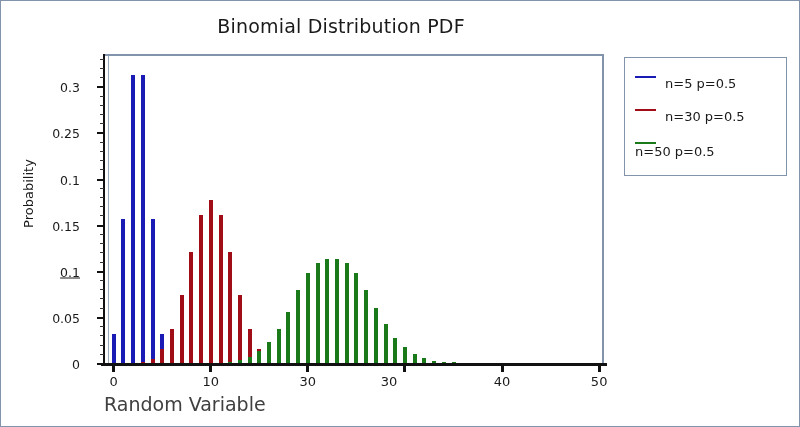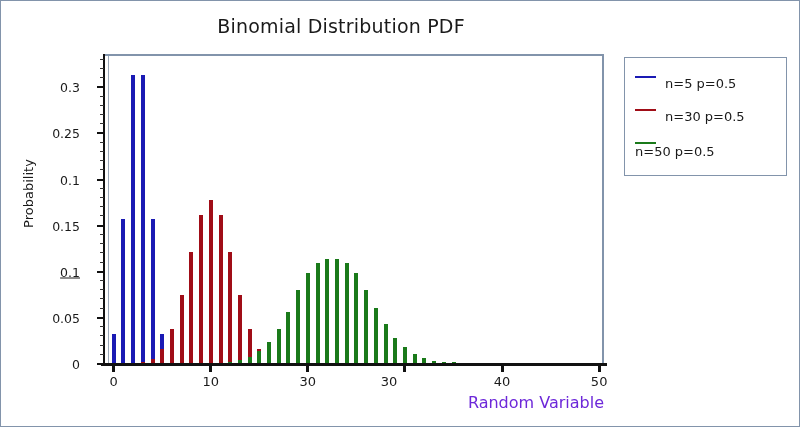--- a/index.html
+++ b/index.html
@@ -135,23 +135,23 @@
     font-size: 13px;
     color: #1a1a1a;
     transform: translateX(-50%);
     white-space: nowrap;
   }
   #axis-label-x {
     position: absolute;
     left: 103px;
     top: 392px;
     width: 500px;
-    text-align: right;
-    font-size: 16px;
-    color: #6d28d9;
+    text-align: left;
+    font-size: 19px;
+    color: #404040;
   }
   #axis-label-y {
     position: absolute;
     left: -23px;
     top: 185px;
     width: 100px;
     text-align: center;
     font-size: 13px;
     color: #1a1a1a;
     transform: rotate(-90deg);

